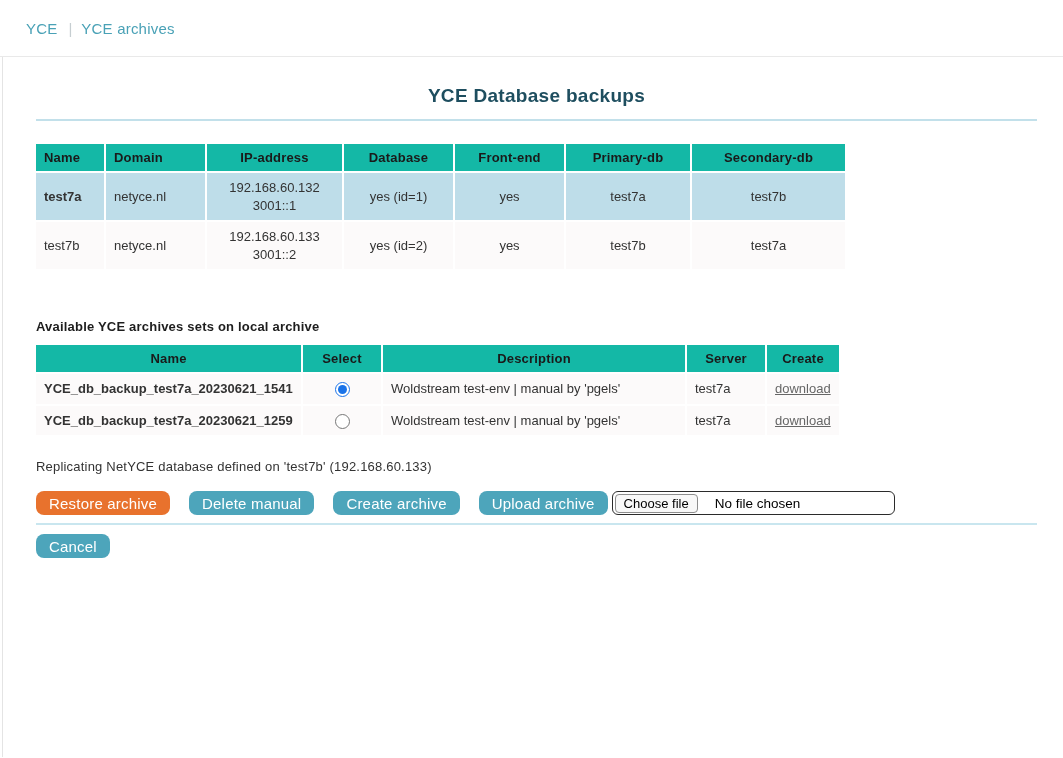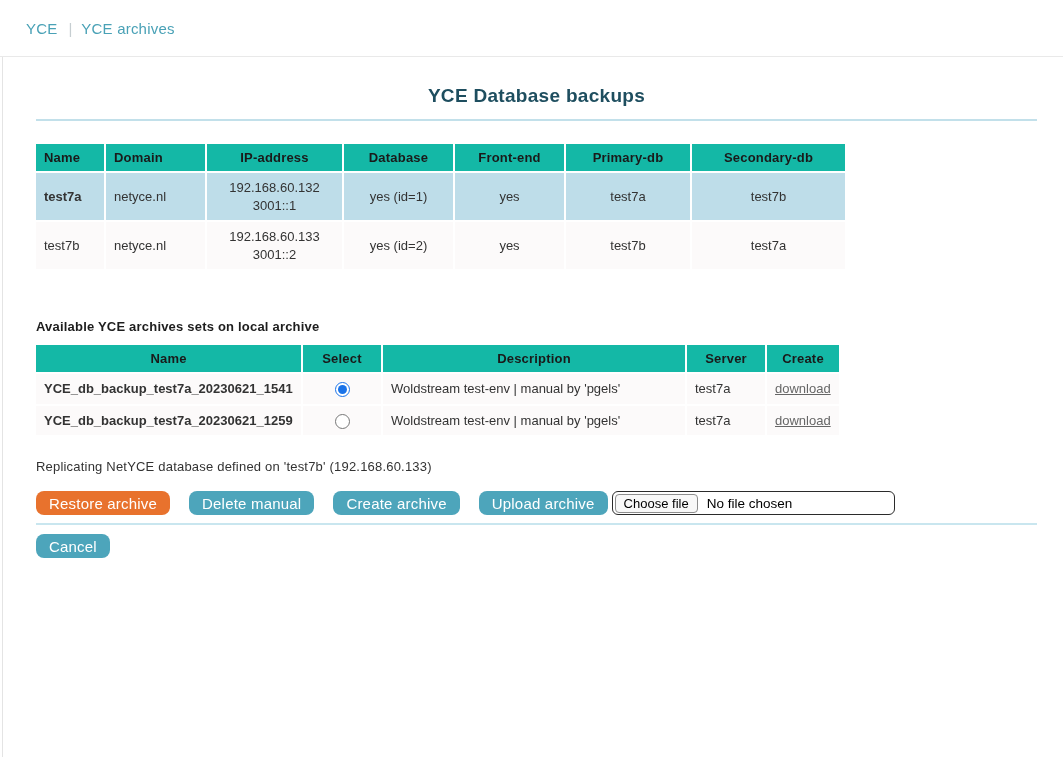--- a/index.html
+++ b/index.html
@@ -153,21 +153,21 @@
   .file-btn {
     display: inline-flex;
     align-items: center;
     height: 19px;
     padding: 0 8px;
     background: #f8f8f8;
     border: 1px solid #8d8d8d;
     border-radius: 4px;
     font-size: 13px;
     color: #000;
-    margin-right: 9px;
+    margin-right: 17px;
     white-space: nowrap;
   }
   .file-status {
     font-size: 13.5px;
     color: #000;
     white-space: nowrap;
     text-align: right;
   }
 
   .bottom-divider {

